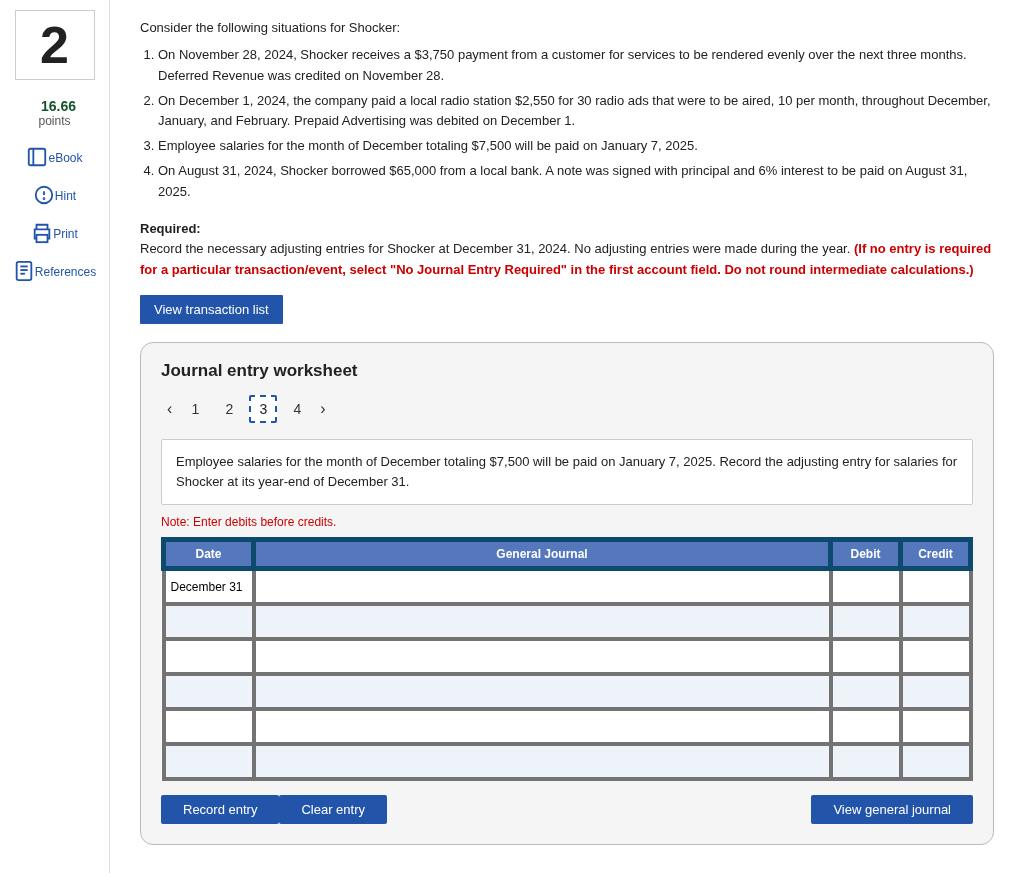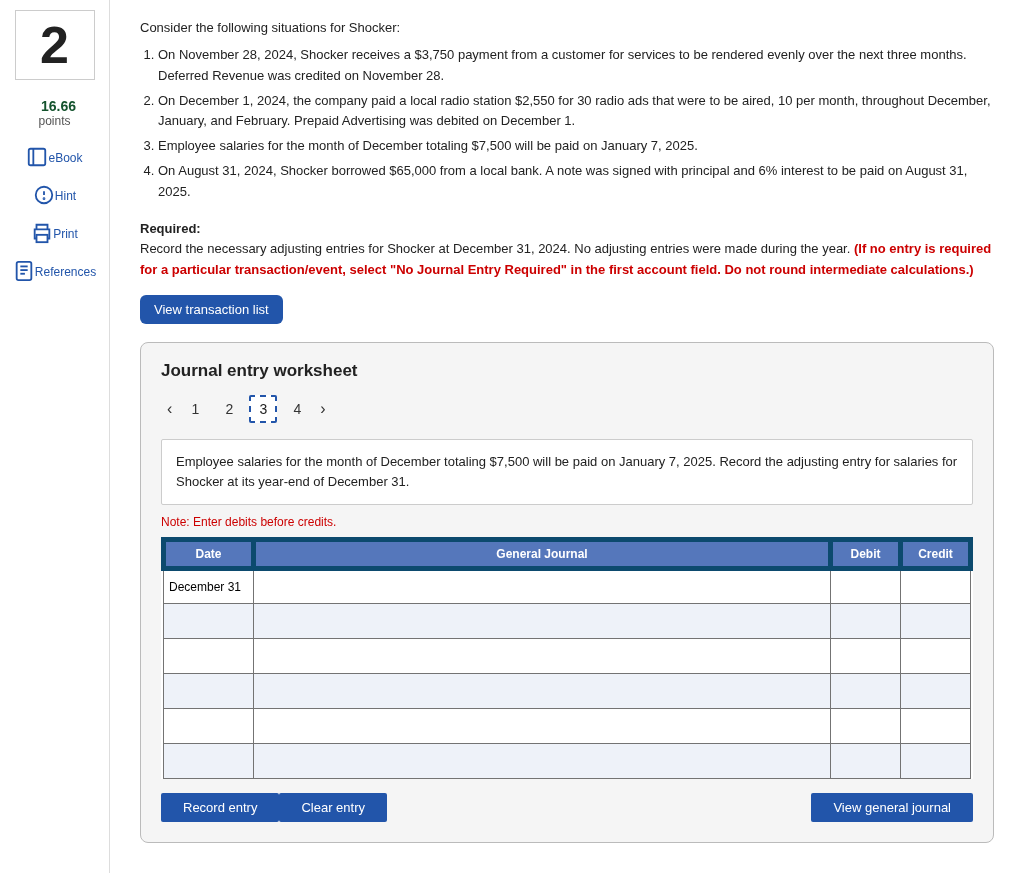--- a/index.html
+++ b/index.html
@@ -90,27 +90,27 @@
     }
 
     .btn-view-transaction {
       background: #2255aa;
       color: #fff;
       border: none;
       padding: 7px 14px;
       font-size: 13px;
       cursor: pointer;
       margin-bottom: 18px;
-      border-radius: 6px;
+      border-radius: 1px;
     }
 
     
     .worksheet-container {
       border: 1px solid #bbb;
-      border-radius: 8px;
+      border-radius: 13px;
       padding: 18px 20px 20px 20px;
       background: #f5f5f5;
     }
     .worksheet-title {
       font-size: 17px;
       font-weight: bold;
       margin-bottom: 14px;
     }
 
     
@@ -180,21 +180,21 @@
       padding: 5px 8px;
       border: 5px solid #0c4a6e;
       text-align: center;
     }
     .journal-table thead tr th.th-date { width: 90px; text-align: center; }
     .journal-table thead tr th.th-journal { text-align: center; }
     .journal-table thead tr th.th-debit { width: 70px; text-align: center; }
     .journal-table thead tr th.th-credit { width: 70px; text-align: center; }
 
     .journal-table tbody tr td {
-      border: 1px solid #737373;
+      border: 4px solid #737373;
       padding: 0;
       height: 35px;
     }
     .journal-table tbody tr td input {
       width: 100%;
       height: 100%;
       border: none;
       outline: none;
       padding: 2px 5px;
       font-size: 12px;

